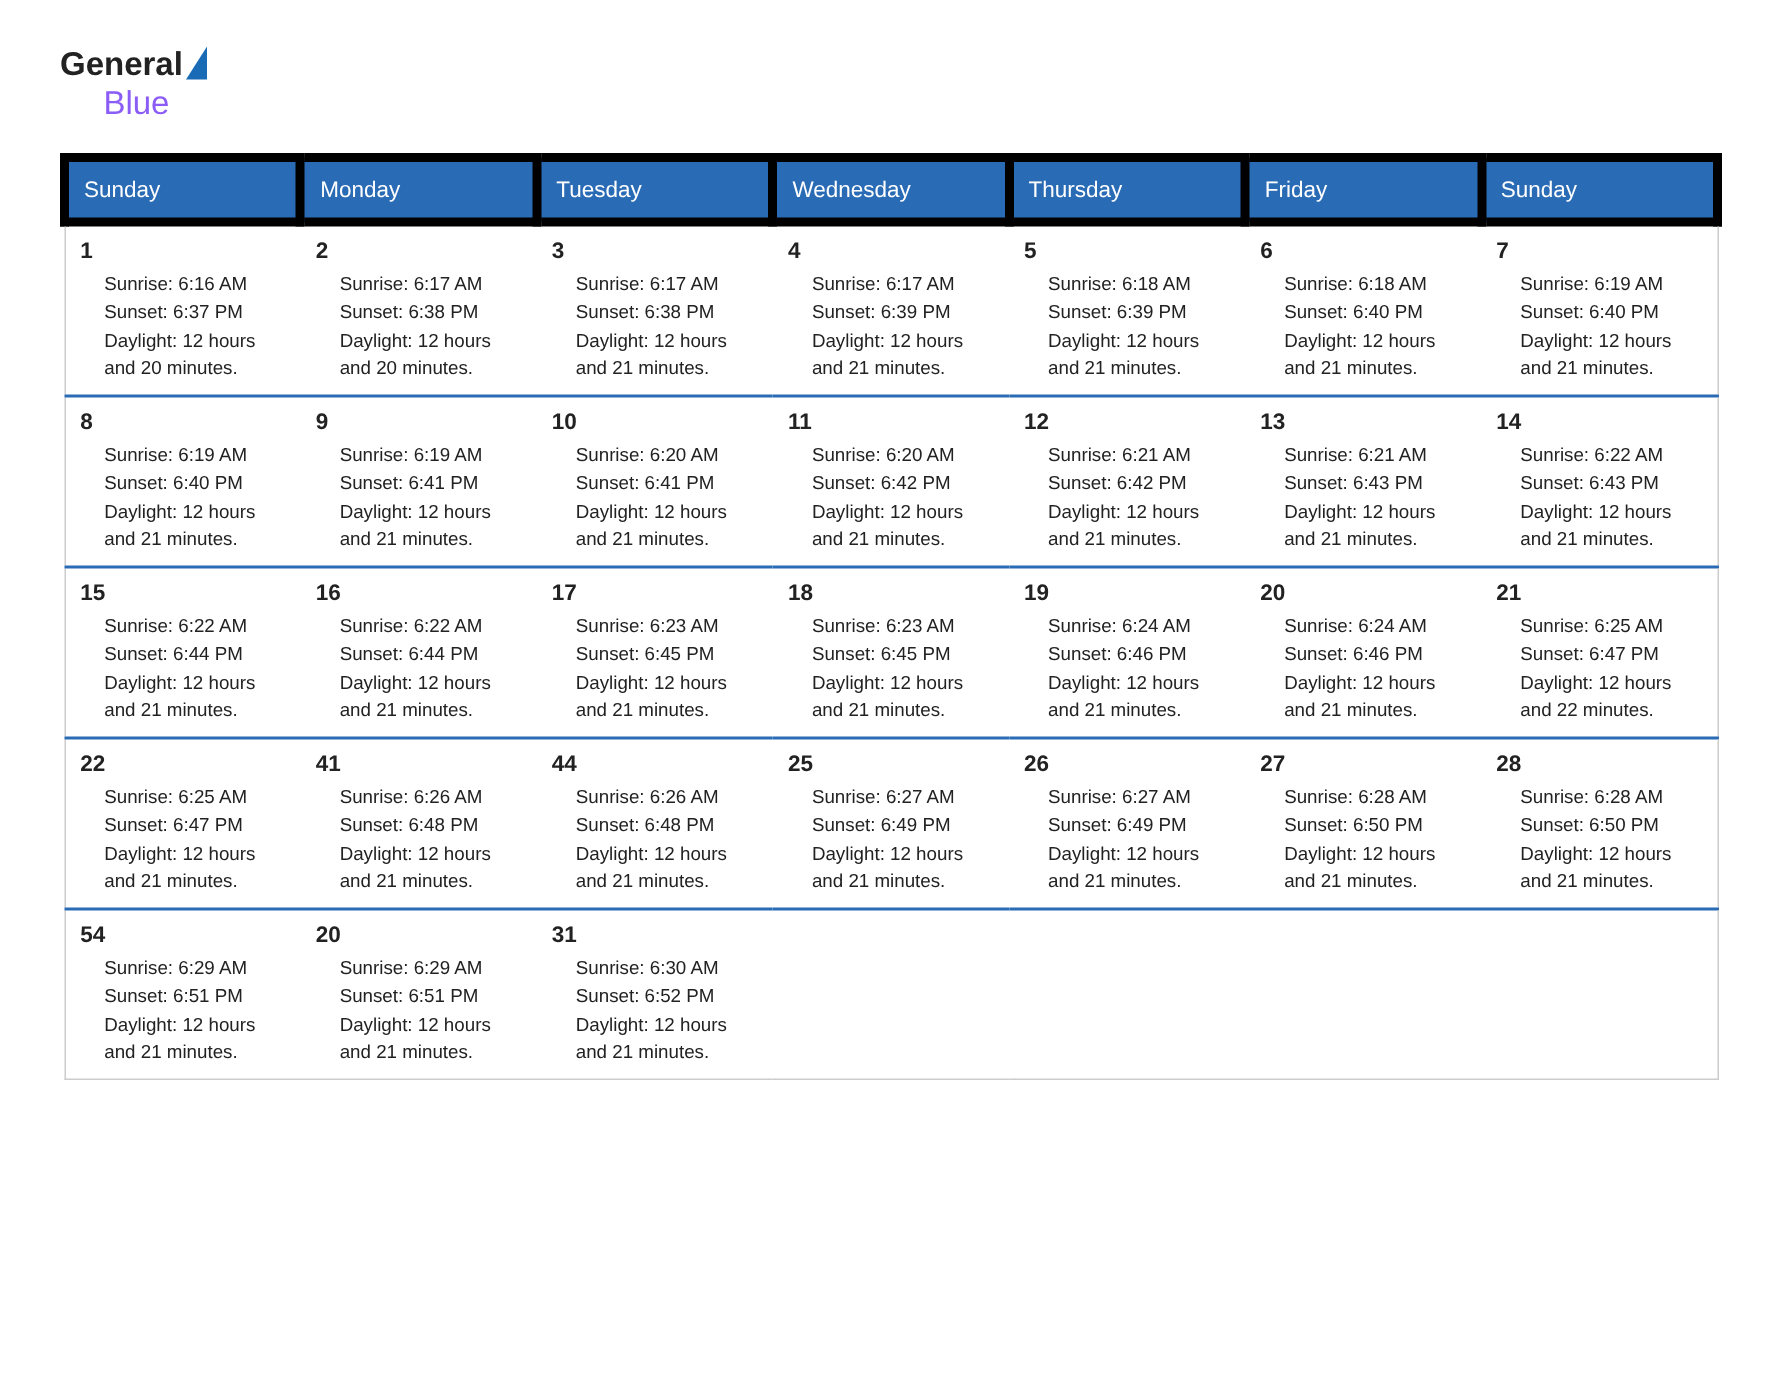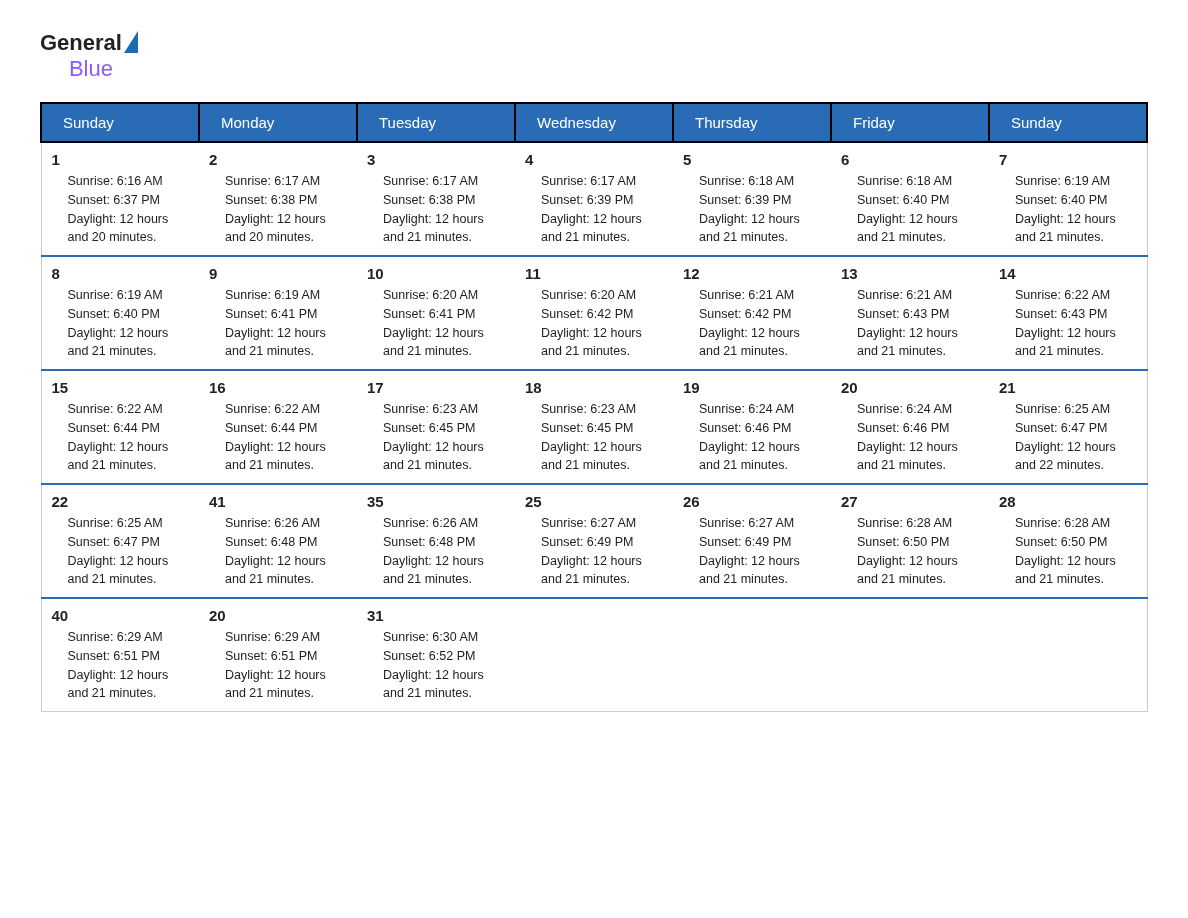--- a/index.html
+++ b/index.html
@@ -46,23 +46,23 @@
     .calendar-table {
       width: 100%;
       border-collapse: collapse;
       border: 1px solid #ccc;
     }
     .calendar-table th {
       background-color: #2a6bb5;
       color: #fff;
       font-size: 15px;
       font-weight: normal;
-      padding: 10px 21px;
+      padding: 10px 10px;
       text-align: left;
-      border: 2px solid #000000;
+      border: 6px solid #000000;
     }
     .calendar-table td {
       vertical-align: top;
       padding: 8px 10px;
       border: none;
       border-bottom: 2px solid #2a6bb5;
       font-size: 12.5px;
       color: #222;
       width: 14.28%;
       min-height: 100px;
@@ -220,21 +220,21 @@
       <tr>
         <td>
         <span class="day-number">22</span>
         <div class="day-info">Sunrise: 6:25 AM<br>Sunset: 6:47 PM<br>Daylight: 12 hours<br>and 21 minutes.</div>
       </td>
         <td>
         <span class="day-number">41</span>
         <div class="day-info">Sunrise: 6:26 AM<br>Sunset: 6:48 PM<br>Daylight: 12 hours<br>and 21 minutes.</div>
       </td>
         <td>
-        <span class="day-number">35</span>
+        <span class="day-number">44</span>
         <div class="day-info">Sunrise: 6:26 AM<br>Sunset: 6:48 PM<br>Daylight: 12 hours<br>and 21 minutes.</div>
       </td>
         <td>
         <span class="day-number">25</span>
         <div class="day-info">Sunrise: 6:27 AM<br>Sunset: 6:49 PM<br>Daylight: 12 hours<br>and 21 minutes.</div>
       </td>
         <td>
         <span class="day-number">26</span>
         <div class="day-info">Sunrise: 6:27 AM<br>Sunset: 6:49 PM<br>Daylight: 12 hours<br>and 21 minutes.</div>
       </td>
@@ -242,21 +242,21 @@
         <span class="day-number">27</span>
         <div class="day-info">Sunrise: 6:28 AM<br>Sunset: 6:50 PM<br>Daylight: 12 hours<br>and 21 minutes.</div>
       </td>
         <td>
         <span class="day-number">28</span>
         <div class="day-info">Sunrise: 6:28 AM<br>Sunset: 6:50 PM<br>Daylight: 12 hours<br>and 21 minutes.</div>
       </td>
       </tr>
       <tr>
         <td>
-        <span class="day-number">40</span>
+        <span class="day-number">54</span>
         <div class="day-info">Sunrise: 6:29 AM<br>Sunset: 6:51 PM<br>Daylight: 12 hours<br>and 21 minutes.</div>
       </td>
         <td>
         <span class="day-number">20</span>
         <div class="day-info">Sunrise: 6:29 AM<br>Sunset: 6:51 PM<br>Daylight: 12 hours<br>and 21 minutes.</div>
       </td>
         <td>
         <span class="day-number">31</span>
         <div class="day-info">Sunrise: 6:30 AM<br>Sunset: 6:52 PM<br>Daylight: 12 hours<br>and 21 minutes.</div>
       </td>

